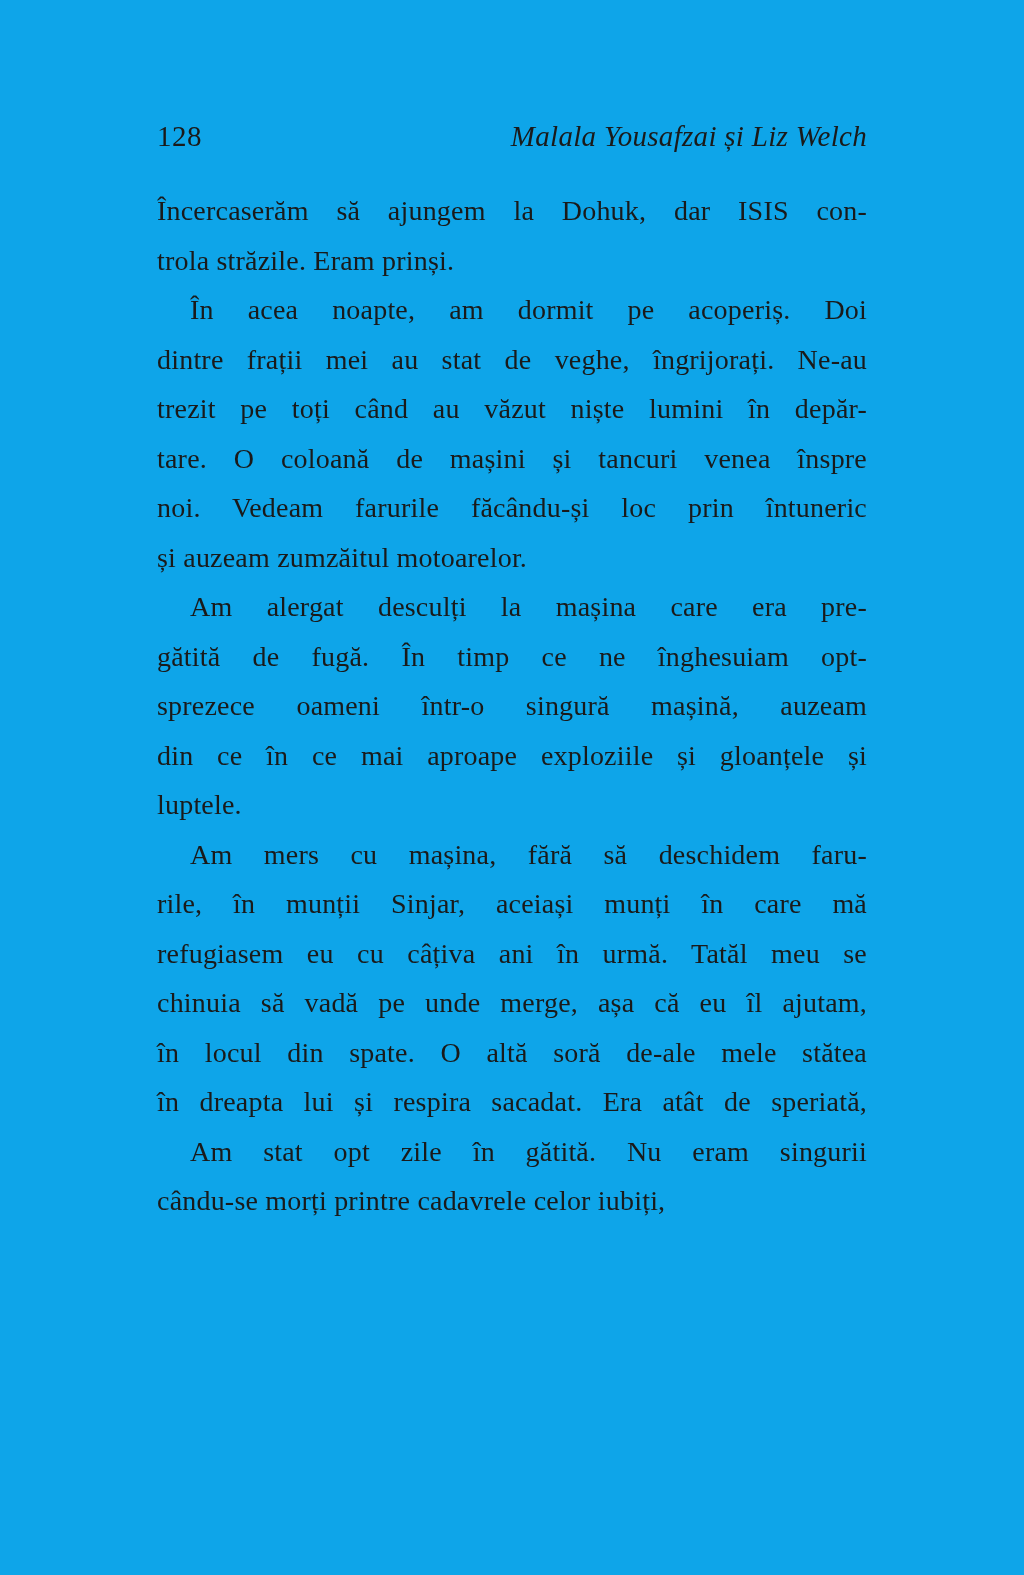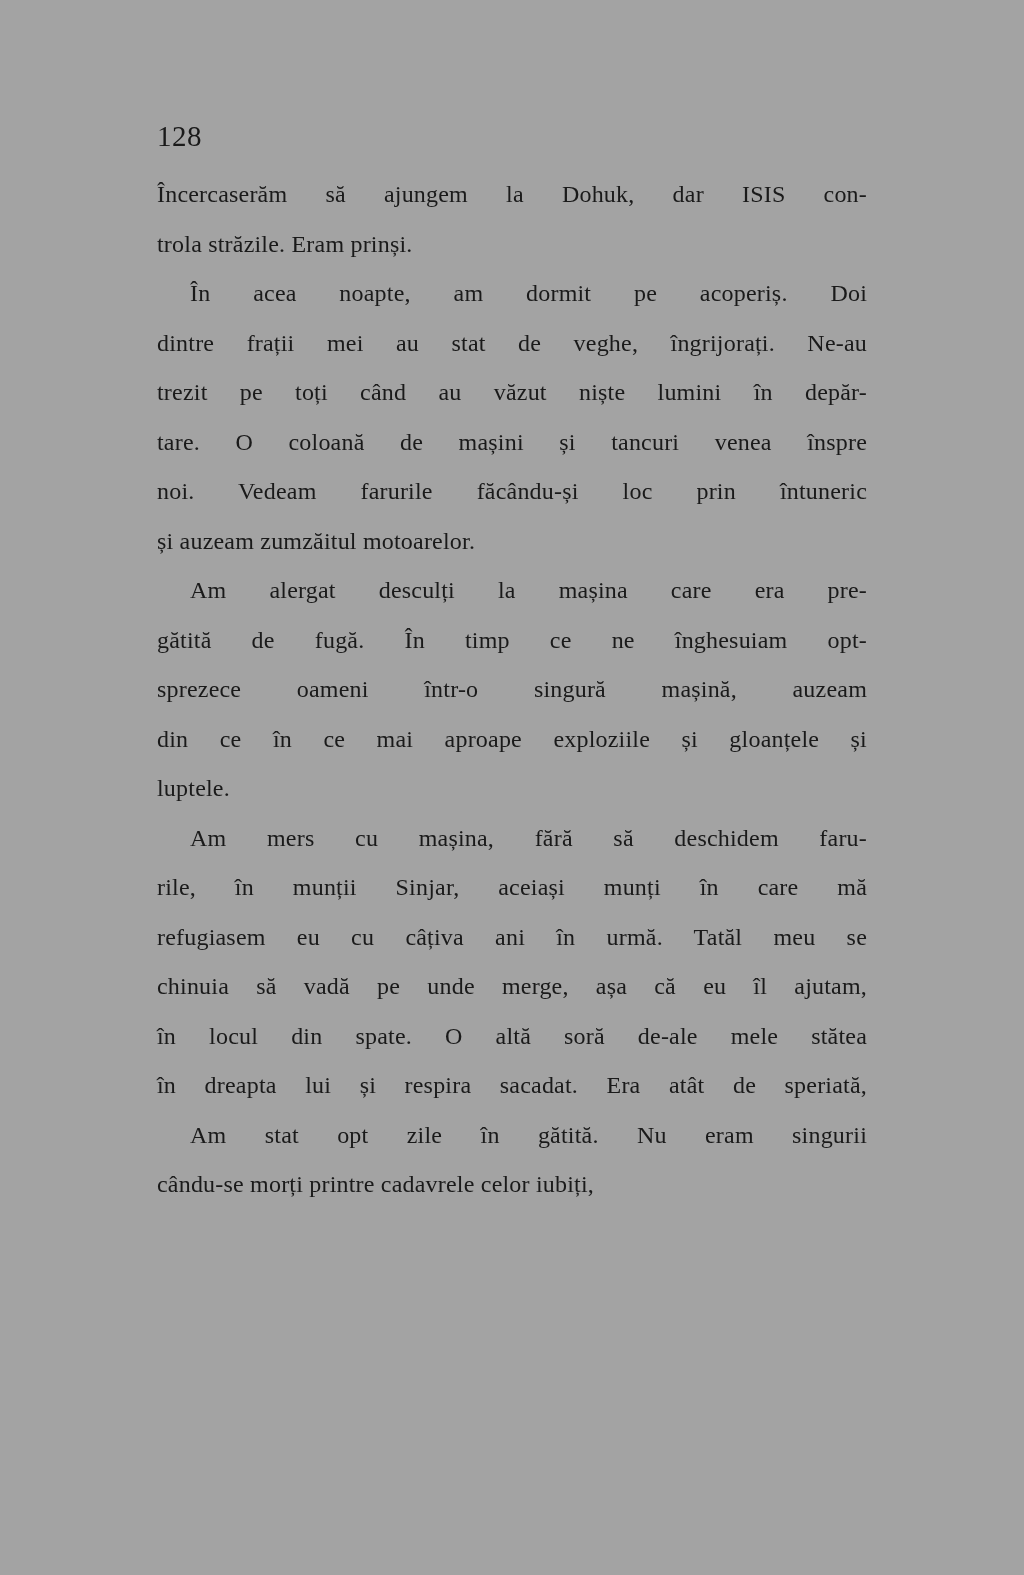--- a/index.html
+++ b/index.html
@@ -4,21 +4,21 @@
 <style>
   html, body {
     margin: 0;
     padding: 0;
     background: #ffffff;
   }
   .page {
     position: relative;
     width: 1024px;
     height: 1575px;
-    background: #a3a3a3;
+    background: #0ea5e9;
     color: #1a1a1a;
     font-family: "Liberation Serif", "DejaVu Serif", serif;
     overflow: hidden;
   }
   .running-header {
     position: absolute;
     top: 118px;
     left: 157px;
     right: 157px;
     display: flex;
@@ -30,24 +30,24 @@
   .page-number {
     font-style: normal;
     letter-spacing: 0.5px;
   }
   .running-title {
     font-style: italic;
     letter-spacing: 0.3px;
   }
   .body-text {
     position: absolute;
-    top: 170px;
+    top: 186px;
     left: 157px;
     width: 710px;
-    font-size: 24px;
+    font-size: 28px;
     line-height: 49.5px;
   }
   .paragraph {
     margin: 0;
     padding: 0;
   }
   .line {
     text-align: justify;
     text-align-last: justify;
     white-space: normal;
@@ -60,20 +60,21 @@
   .line.indent {
     text-indent: 33px;
   }
 </style>
 </head>
 <body>
 
 <div class="page">
   <div class="running-header">
     <span class="page-number">128</span>
+    <span class="running-title">Malala Yousafzai și Liz Welch</span>
   </div>
   <div class="body-text" id="body-text">
       <div class="paragraph">
         <div class="line">Încercaserăm să ajungem la Dohuk, dar ISIS con-</div>
         <div class="line last">trola străzile. Eram prinși.</div>
       </div>
       <div class="paragraph">
         <div class="line indent">În acea noapte, am dormit pe acoperiș. Doi</div>
         <div class="line">dintre frații mei au stat de veghe, îngrijorați. Ne-au</div>
         <div class="line">trezit pe toți când au văzut niște lumini în depăr-</div>

